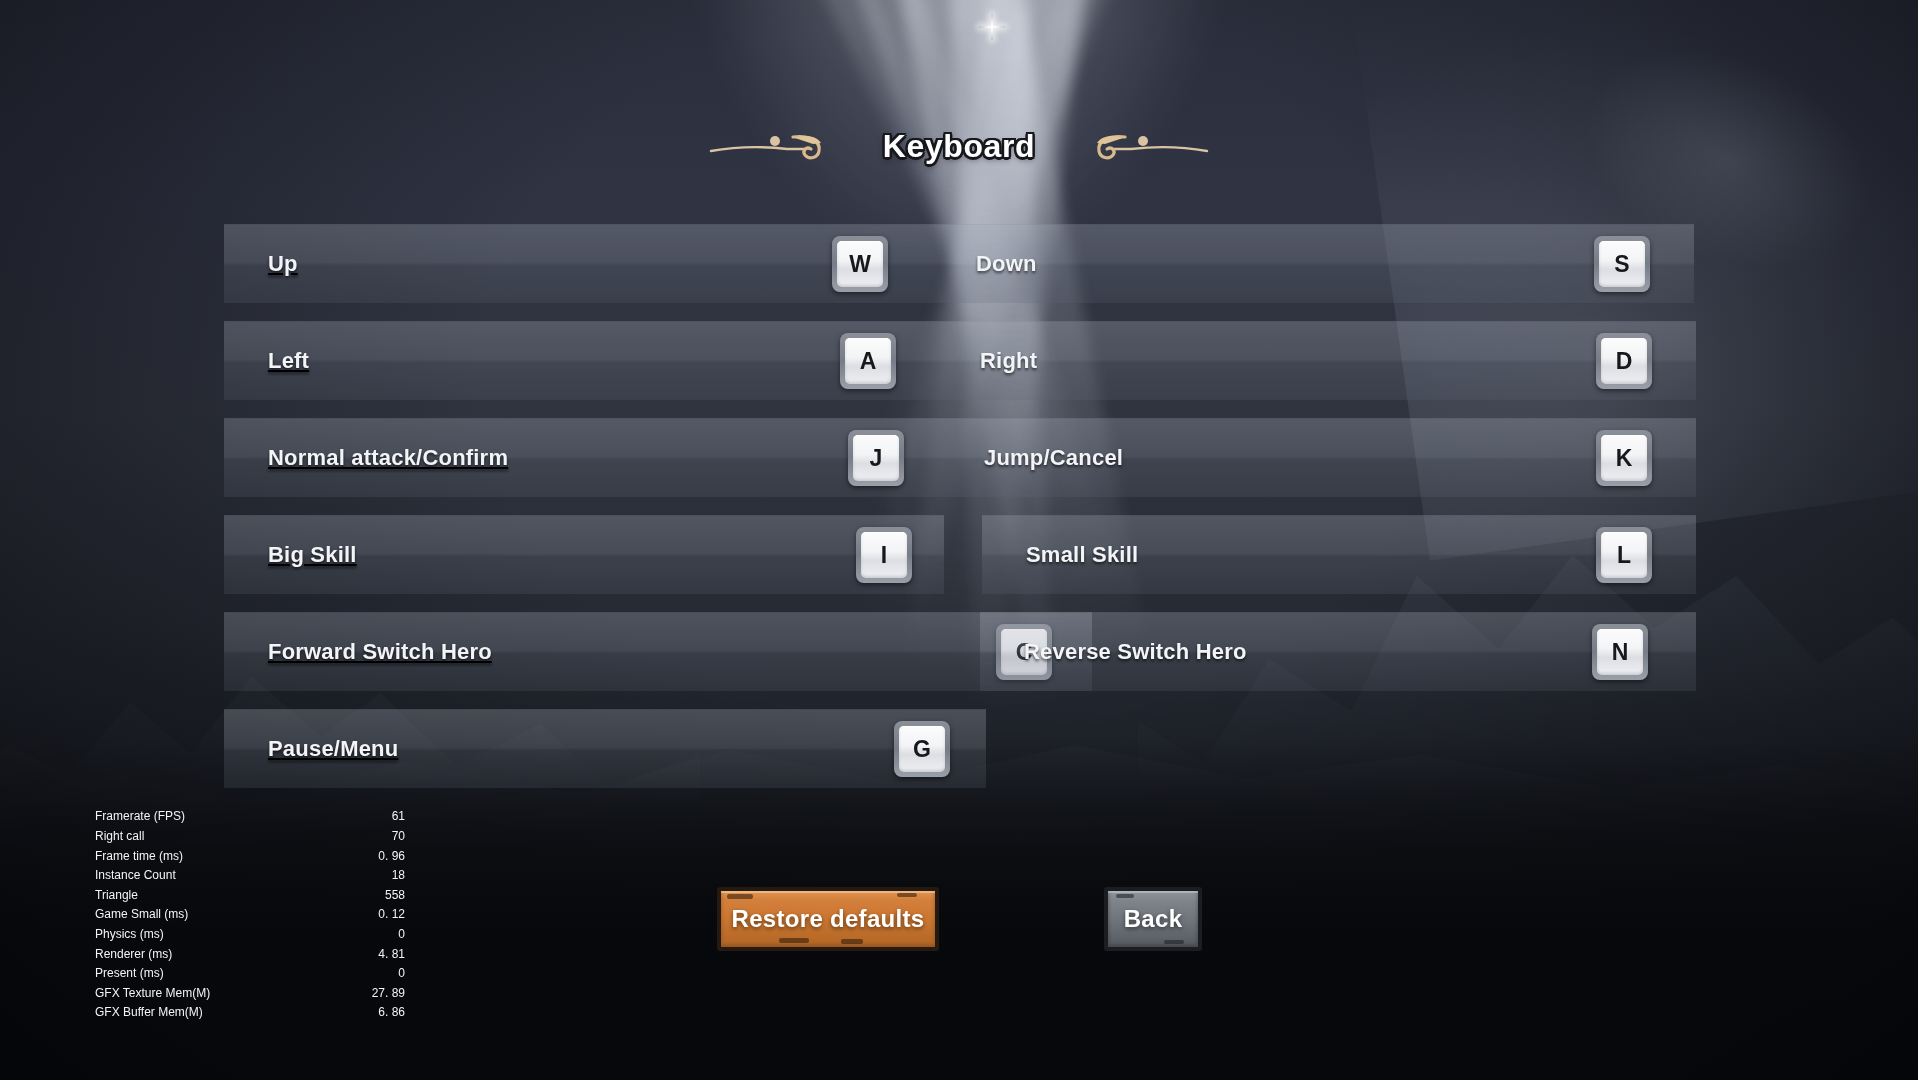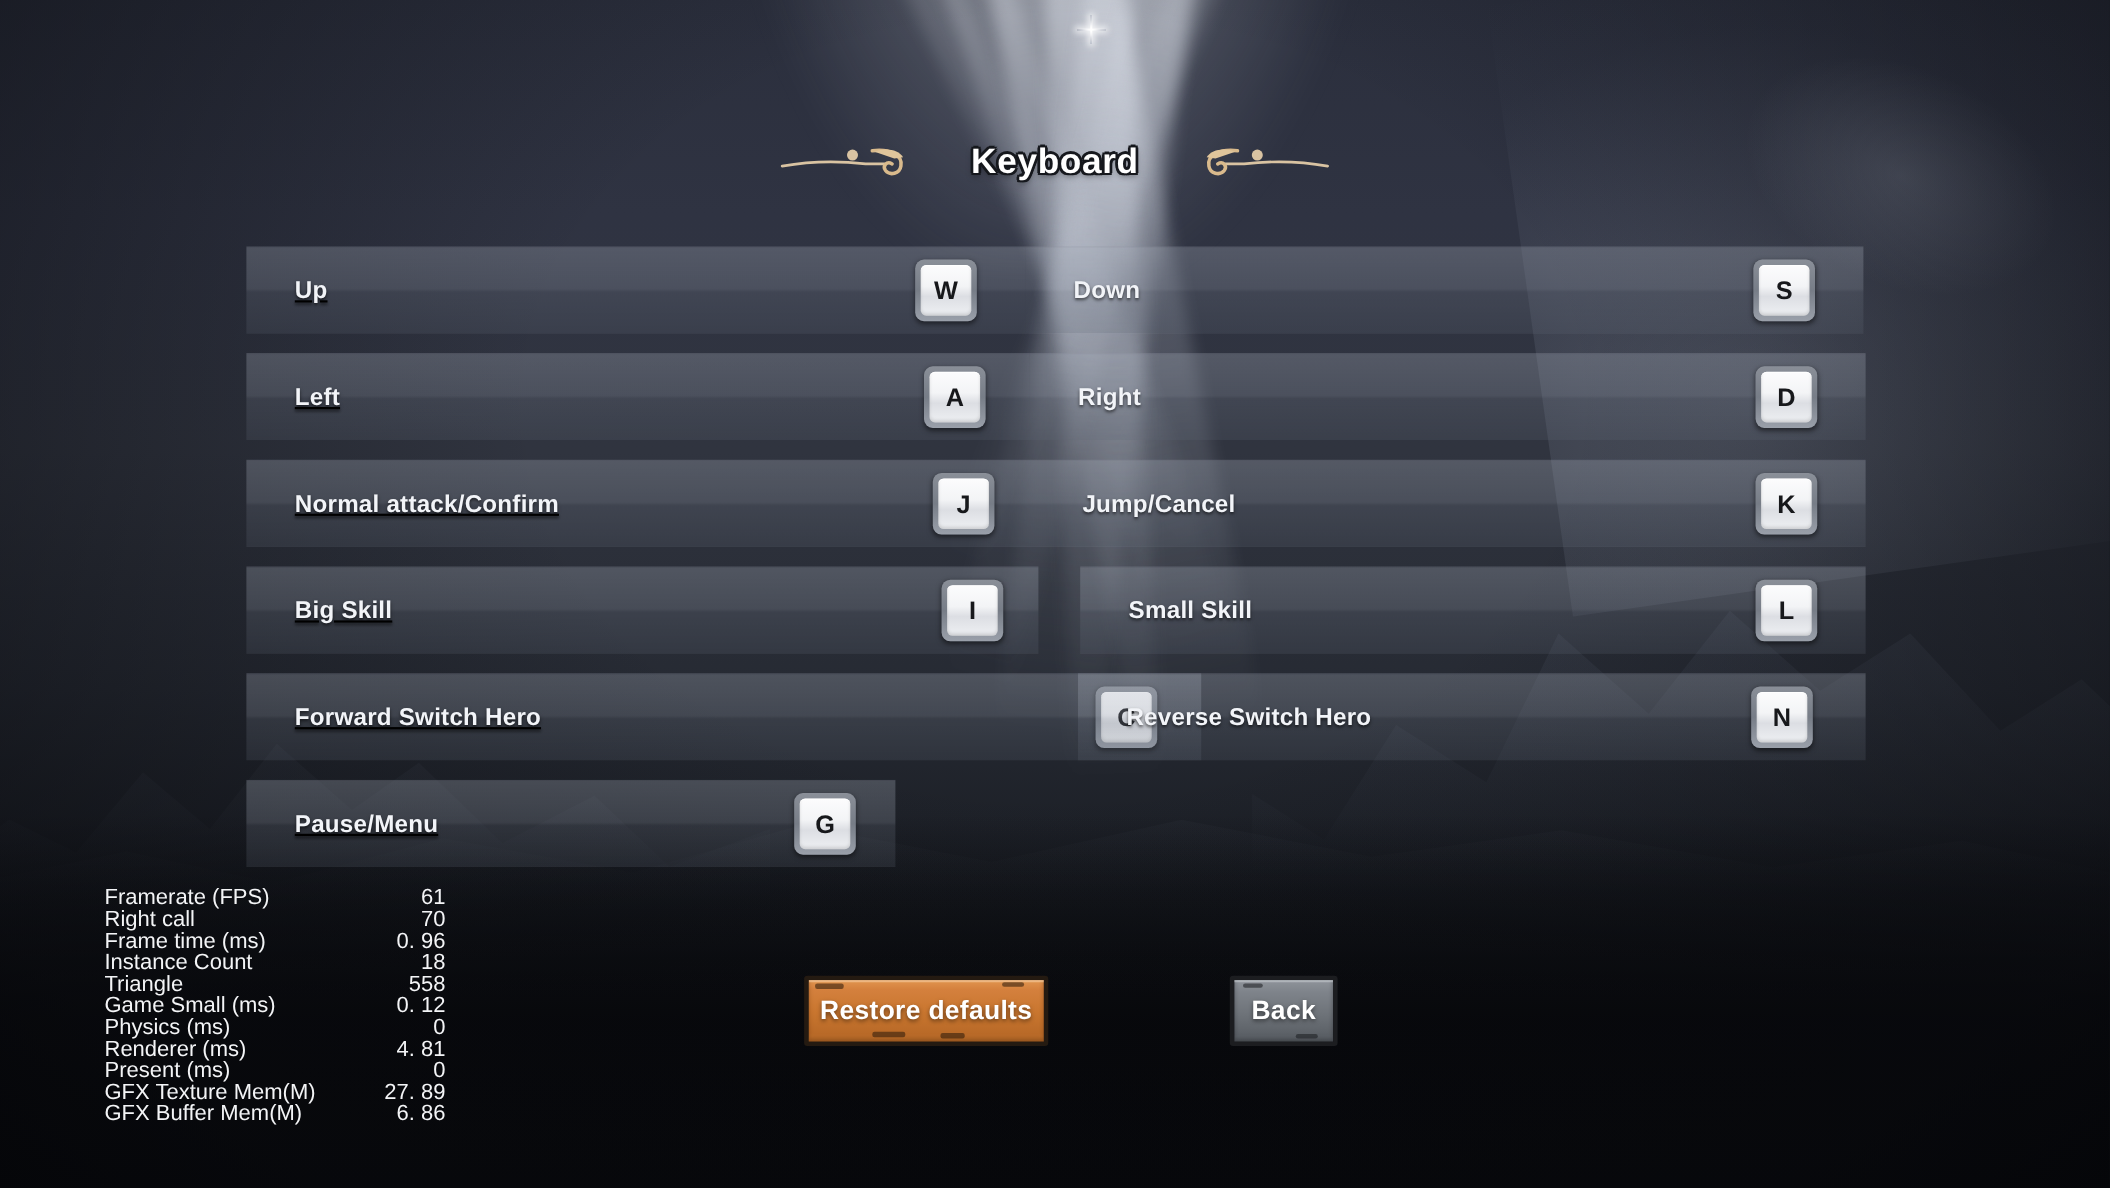--- a/index.html
+++ b/index.html
@@ -89,28 +89,28 @@
      background: linear-gradient(180deg,#8a8f98 0%, #777d87 50%, #9aa0aa 100%);
      box-shadow: 0 2px 5px rgba(0,0,0,.5); }
   .keycap-inner { width:100%; height:100%; border-radius:5px;
      background: linear-gradient(180deg,#fcfcfd 0%, #f3f4f6 42%, #dcdee3 62%, #eef0f3 100%);
      display:flex; align-items:center; justify-content:center;
      box-shadow: inset 0 1px 0 rgba(255,255,255,.95), inset 0 -2px 3px rgba(0,0,0,.14); }
   .keycap-letter { font-size:23px; font-weight:bold; color:#17181b; line-height:1; }
 
   
   #perf { position:absolute; left:95px; bottom:57px; width:310px;
-          font-family:"Liberation Sans", sans-serif; font-size:20px; color:#f3f4f6;
+          font-family:"Liberation Sans", sans-serif; font-size:12px; color:#f3f4f6;
           line-height:19.6px; }
   .perf-row { display:flex; justify-content:space-between; white-space:nowrap; }
   .perf-label { text-align:left; }
   .perf-value { text-align:right; }
 
   
-  #buttons { position:absolute; left:16px; right:0; top:887px; height:80px;padding-left:29px; }
+  #buttons { position:absolute; left:2px; right:0; top:887px; height:80px;padding-left:29px; }
   .btn { position:absolute; top:0; border:4px solid #231a12; border-radius:3px;
          display:flex; align-items:center; justify-content:center; cursor:pointer; }
   .btn-face { width:100%; height:100%; display:flex; align-items:center; justify-content:center;
               position:relative; }
   .btn-text { font-size:24px; font-weight:bold; color:#fff; letter-spacing:.3px;
               text-shadow:0 2px 4px rgba(0,0,0,.5); position:relative; z-index:2; }
   #btn-restore { left:715px; width:222px; height:64px;
      background: linear-gradient(180deg,#e1954f 0%, #d4803d 16%, #c9762f 52%, #b96a28 86%, #c4742e 100%);
      box-shadow: inset 0 2px 0 rgba(255,224,185,.48), inset 0 -3px 4px rgba(90,45,12,.45);
      border-color:#241a11; }
@@ -257,21 +257,21 @@
       <span class="cell-label">Reverse Switch Hero</span>
       <span class="keycap" style="right:48px;">
         <span class="keycap-inner">
             <span class="keycap-letter">N</span>
           </span>
       </span>
     </div>
   </div>
 
   <div class="row">
-    <div class="cell left" style="width:590px;">
+    <div class="cell left" style="width:762px;">
       <span class="cell-label">Pause/Menu</span>
       <span class="keycap" style="right:36px;">
         <span class="keycap-inner">
             <span class="keycap-letter">G</span>
           </span>
       </span>
     </div>
   </div>
 
 </div>

